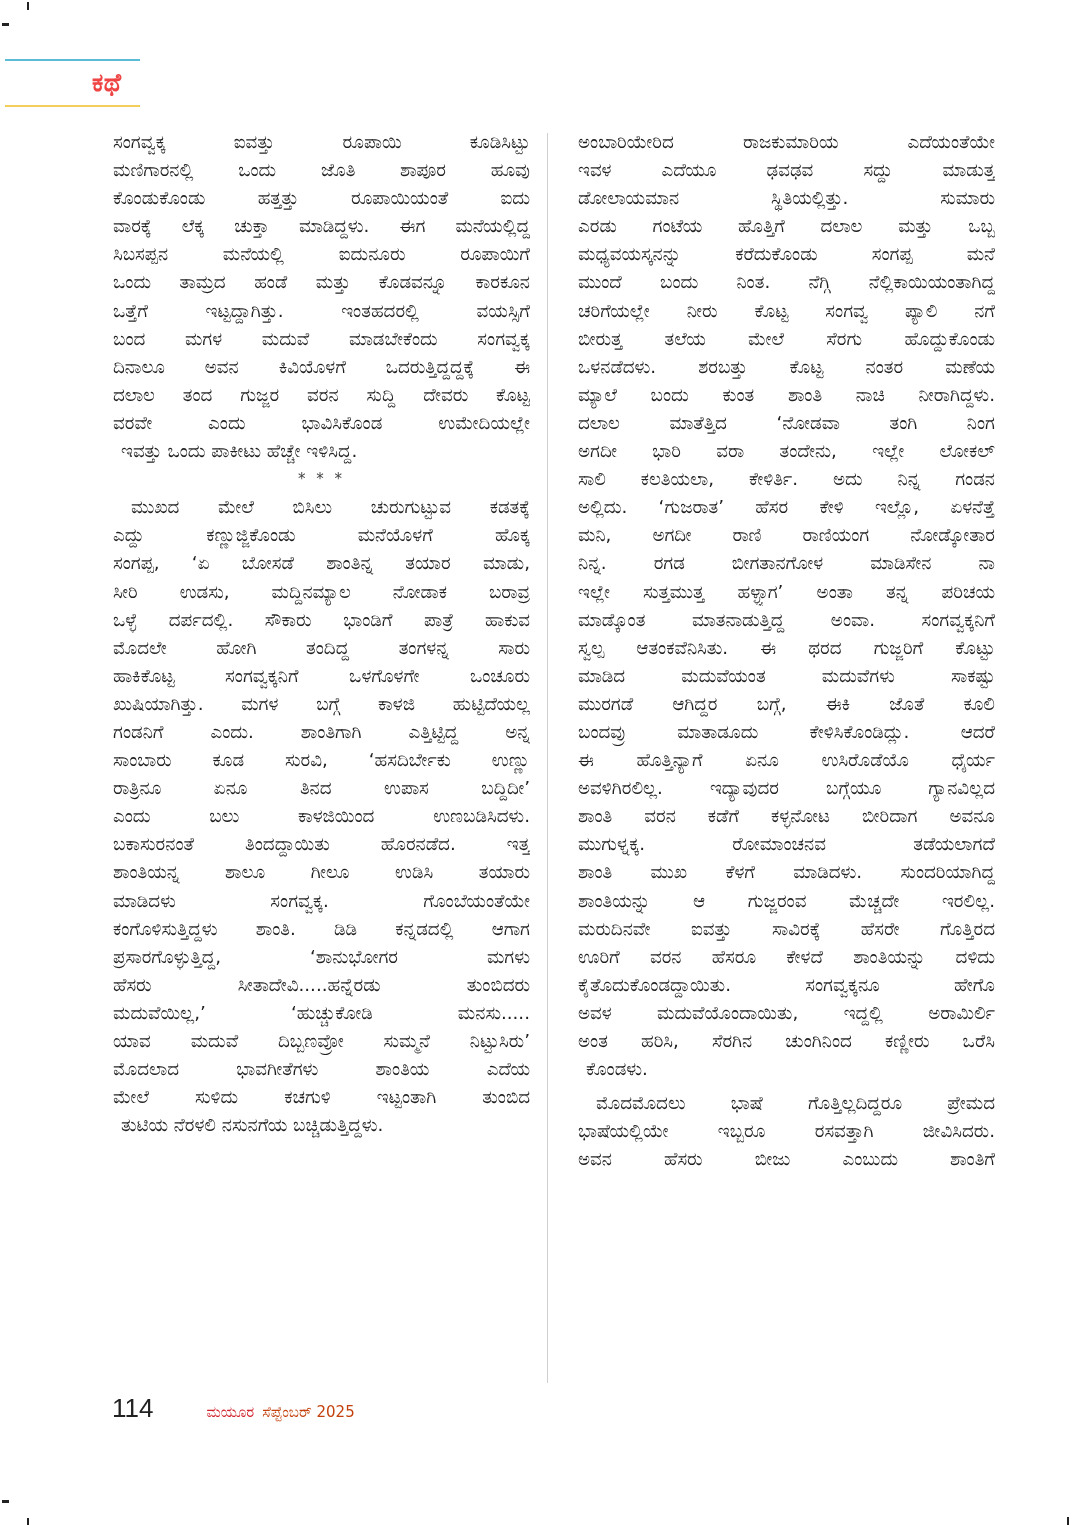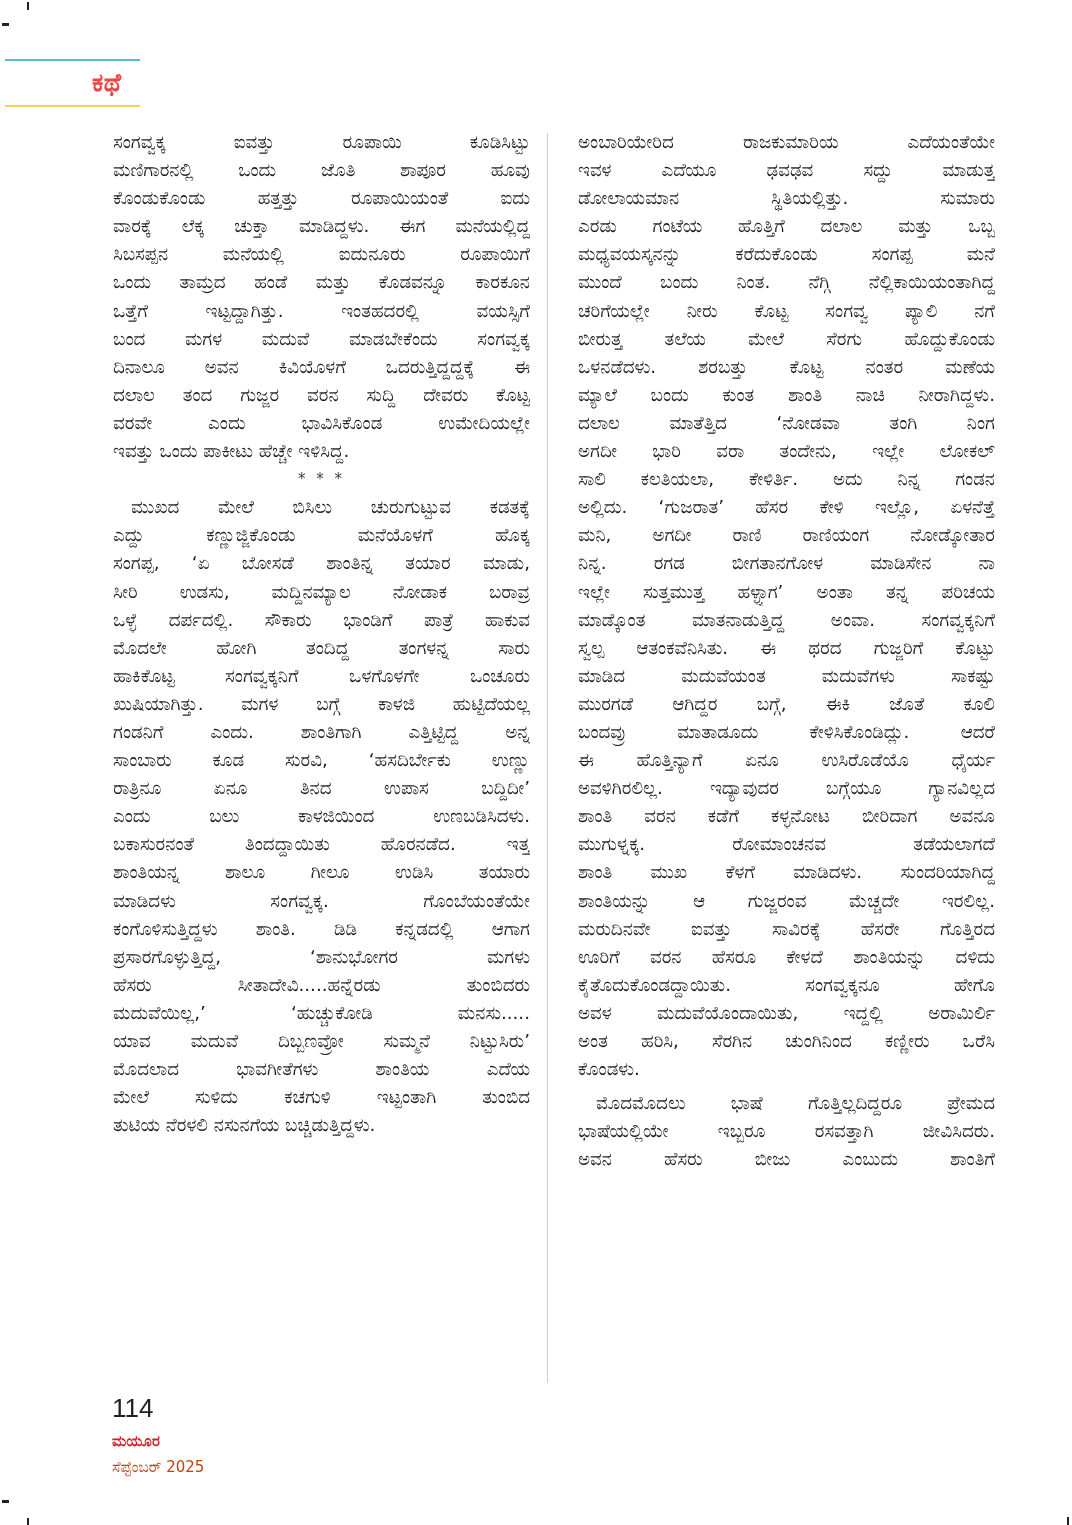--- a/index.html
+++ b/index.html
@@ -10,27 +10,27 @@
   .crop.h { width: 7px; height: 3px; }
   .rule-top { position: absolute; left: 5px; top: 59px; width: 135px; height: 2px; background: #5bbcd6; }
   .rule-bottom { position: absolute; left: 5px; top: 105px; width: 135px; height: 2px; background: #f2cf5b; }
   .section-title { position: absolute; left: 92px; top: 68px; font-size: 25px; font-weight: bold;
                    color: #ef4444; letter-spacing: 0.5px; }
   .col { position: absolute; top: 128px; width: 417px; font-size: 18.3px; line-height: 28.1px; }
   .col.left { left: 113px; }
   .col.right { left: 578px; }
   .col-divider { position: absolute; left: 547px; top: 133px; width: 1px; height: 1250px; background: #cfcfcf; }
   .line { display: block; white-space: nowrap; text-align: justify; text-align-last: justify; height: 28.1px; overflow: hidden; }
-  .line.last { text-align-last: left; }
+  .line.last { text-align-last: left; margin-left: 8px; }
   .line.indent { padding-left: 18px; }
   .line.center { text-align: center; text-align-last: center; color: #444; letter-spacing: 3px; font-size: 15px; }
   .para-gap { height: 6px; }
-  .footer { position: absolute; left: 112px; top: 1393px; display: flex; align-items: baseline; gap: 8px; flex-direction: column; }
+  .footer { position: absolute; left: 112px; top: 1393px; display: flex; align-items: baseline; gap: 8px; }
   .page-num { font-family: "Liberation Sans", sans-serif; font-size: 26px; color: #222; }
-  .mag-name { font-size: 15px; font-weight: bold; color: #d0202a; }
+  .mag-name { font-size: 15px; font-weight: normal; color: #d0202a; margin-left: 45px; }
   .issue-date { font-size: 15px; color: #c2410c; }
 </style>
 </head>
 <body>
 
 <div class="crop v" style="left:27px; top:2px;"></div>
 <div class="crop h" style="left:2px; top:23px;"></div>
 <div class="crop h" style="left:2px; top:1500px;"></div>
 <div class="crop v" style="left:27px; top:1518px;"></div>
 <div class="crop v" style="left:1067px; top:1517px;"></div>

